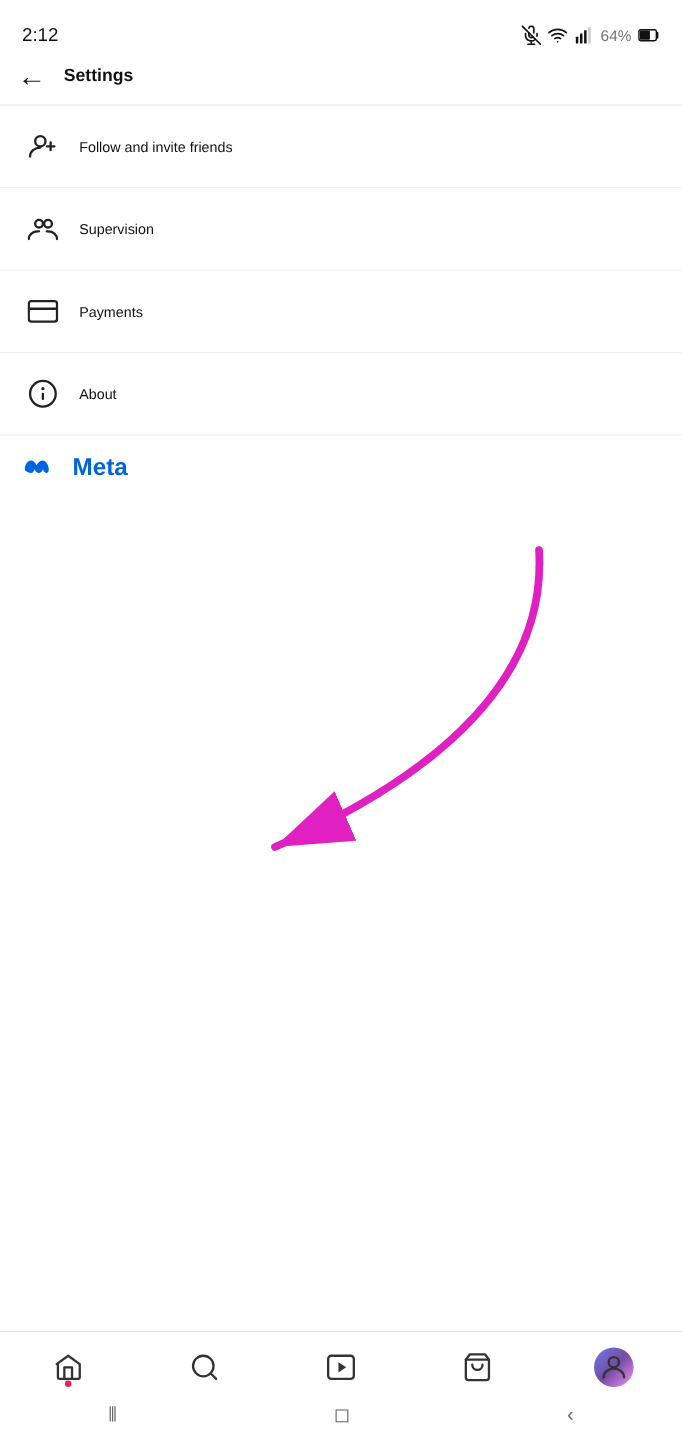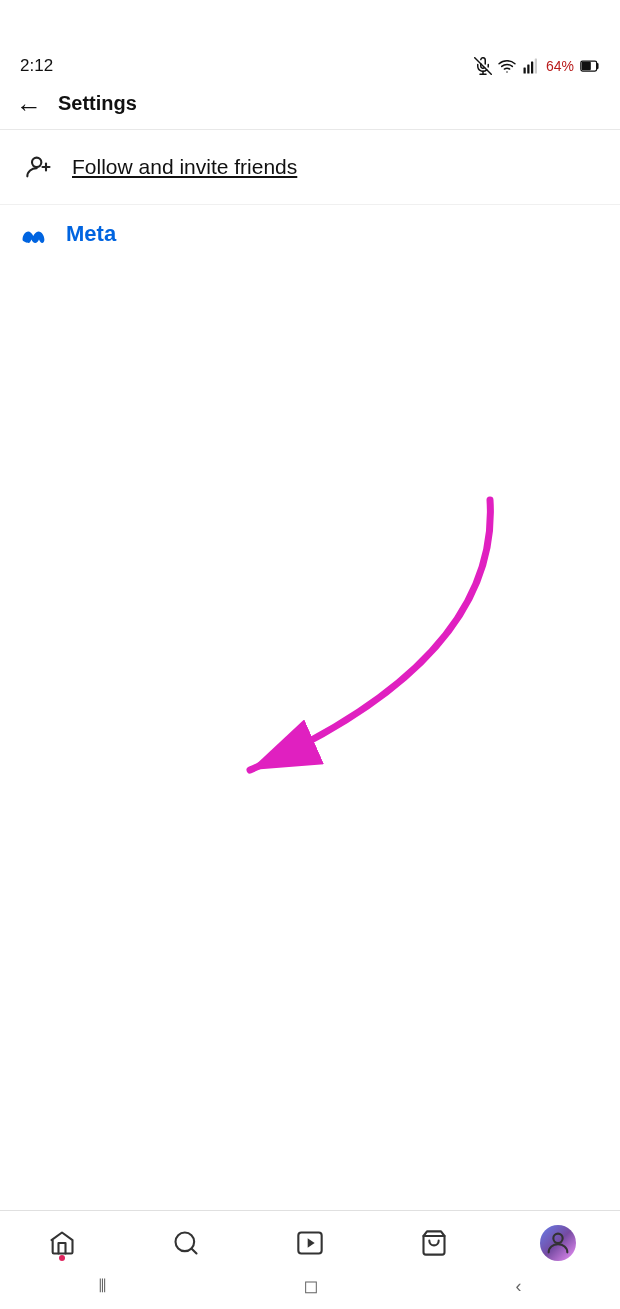--- a/index.html
+++ b/index.html
@@ -13,35 +13,34 @@
       overflow-x: hidden;
     }
 
     
     .status-bar {
       display: flex;
       justify-content: space-between;
       align-items: center;
       padding: 26px 20px 6px 20px;
       height: 44px;
-      margin-top: 34px;
     }
     .status-time {
       font-size: 17px;
       font-weight: 500;
       color: #111;
     }
     .status-icons {
       display: flex;
       align-items: center;
       gap: 6px;
     }
     .status-icons span {
       font-size: 14px;
-      color: #b91c1c;
+      color: #737373;
       text-align: center;
     }
     .battery-text {
       font-size: 14px;
       color: #111;
     }
 
     
     .header {
       display: flex;
@@ -50,21 +49,21 @@
       border-bottom: 1px solid #e8e8e8;
     }
     .back-arrow {
       font-size: 26px;
       color: #111;
       margin-right: 16px;
       cursor: pointer;
       font-weight: 300;
     }
     .header-title {
-      font-size: 20px;
+      font-size: 16px;
       font-weight: 700;
       color: #111;
     }
 
     
     .menu-list {
       list-style: none;
       padding: 0;
     }
     .menu-item {
@@ -86,42 +85,41 @@
     .menu-icon svg {
       width: 28px;
       height: 28px;
       stroke: #222;
       fill: none;
       stroke-width: 1.8;
       stroke-linecap: round;
       stroke-linejoin: round;
     }
     .menu-label {
-      font-size: 21px;
+      font-size: 13px;
       color: #111;
       font-weight: 400;
-      text-decoration: underline;
     }
 
     
     .arrow-overlay {
       position: absolute;
       top: 460px;
       left: 0;
       width: 620px;
       height: 380px;
       pointer-events: none;
       z-index: 10;
     }
 
     
     .meta-footer {
       padding: 16px 20px 8px 20px;
       display: flex;
-      align-items: flex-end;
+      align-items: flex-start;
       gap: 8px;
     }
     .meta-text {
       font-size: 22px;
       font-weight: 600;
       color: #0064e0;
     }
 
     
     .bottom-nav {
@@ -242,26 +240,56 @@
         <path d="M2 20c0-4 3.6-7 8-7"></path>
         <line x1="18" y1="9" x2="18" y2="15"></line>
         <line x1="15" y1="12" x2="21" y2="12"></line>
       </svg>
     </div>
     <span class="menu-label">Follow and invite friends</span>
   </li>
 
 
 
-
-
-
-
-
-
+  <li class="menu-item">
+    <div class="menu-icon">
+      <svg viewBox="0 0 24 24">
+        <circle cx="9" cy="8" r="3"></circle>
+        <circle cx="16" cy="8" r="3"></circle>
+        <path d="M1 20c0-3.5 3-6 7-6h1"></path>
+        <path d="M15 14h1c4 0 7 2.5 7 6"></path>
+      </svg>
+    </div>
+    <span class="menu-label">Supervision</span>
+  </li>
+
+
+
+  <li class="menu-item">
+    <div class="menu-icon">
+      <svg viewBox="0 0 24 24">
+        <rect x="1" y="4" width="22" height="16" rx="2" ry="2"></rect>
+        <line x1="1" y1="10" x2="23" y2="10"></line>
+      </svg>
+    </div>
+    <span class="menu-label">Payments</span>
+  </li>
+
+
+
+  <li class="menu-item">
+    <div class="menu-icon">
+      <svg viewBox="0 0 24 24">
+        <circle cx="12" cy="12" r="10"></circle>
+        <line x1="12" y1="8" x2="12" y2="8" stroke-width="2.5"></line>
+        <line x1="12" y1="12" x2="12" y2="16"></line>
+      </svg>
+    </div>
+    <span class="menu-label">About</span>
+  </li>
 
 
 </ul>
 
 <div class="meta-footer">
   <svg width="38" height="22" viewBox="0 0 60 28">
     <path d="M4 20C4 13 8 7 13 7c3 0 5.5 2.5 8 7 2-3.5 4.5-7 8-7 5.5 0 9.5 7 9.5 13 0 3-1.5 5-3.5 5-2 0-3.5-2-5-5.5-1.5 3.5-3.5 5.5-6 5.5-2.5 0-4.5-2-6-5.5-1.5 3.5-2.5 5.5-4.5 5.5S4 23 4 20z" fill="#0064e0" stroke="none"></path>
   </svg>
   <span class="meta-text" style="color:#0064e0; font-size:22px; font-weight:600;">Meta</span>
 </div>

